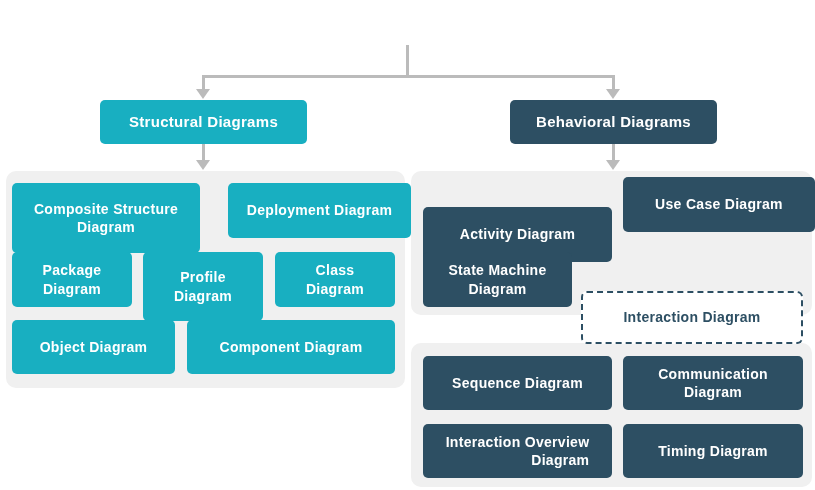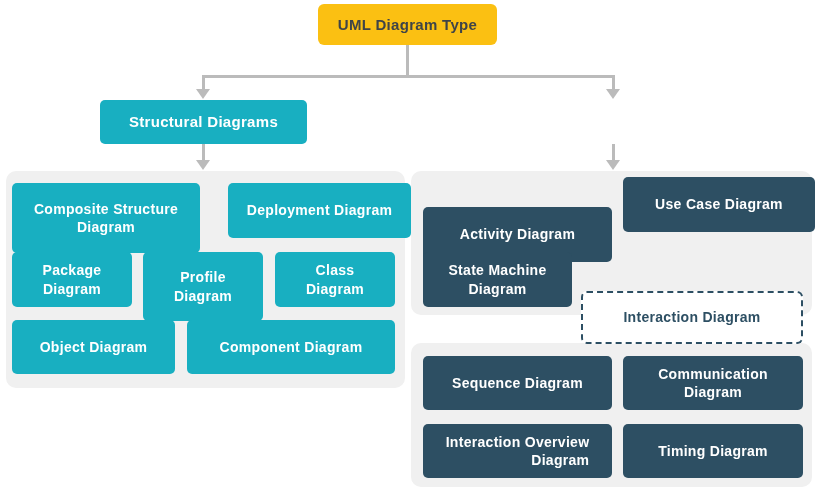--- a/index.html
+++ b/index.html
@@ -87,23 +87,23 @@
   <div class="cline" style="left:612px;top:144px;width:3px;height:17px;"></div>
   <div class="arrowhead" style="left:606px;top:160px;"></div>
 
   <div class="cline" style="left:691px;top:303px;width:3px;height:29px;"></div>
   <div class="arrowhead" style="left:685px;top:331px;"></div>
 
   <div class="group" style="left:6px;top:171px;width:399px;height:217px;"></div>
   <div class="group" style="left:411px;top:171px;width:401px;height:144px;"></div>
   <div class="group" style="left:411px;top:343px;width:401px;height:144px;"></div>
 
-  <div class="node root" style="left:318px;top:4px;width:179px;height:41px;">UML Diagram Type</div>
 
   <div class="node teal branch" style="left:100px;top:100px;width:207px;height:44px;text-align:right;">Structural Diagrams</div>
+  <div class="node navy branch" style="left:510px;top:100px;width:207px;height:44px;">Behavioral Diagrams</div>
 
   <div class="node teal child" style="left:12px;top:183px;width:188px;height:70px;">Composite Structure
 Diagram</div>
   <div class="node teal child" style="left:212px;top:183px;width:183px;height:55px;margin-left:16px;">Deployment Diagram</div>
 
   <div class="node teal child" style="left:12px;top:252px;width:120px;height:55px;">Package
 Diagram</div>
   <div class="node teal child" style="left:143px;top:252px;width:120px;height:69px;">Profile
 Diagram</div>
   <div class="node teal child" style="left:275px;top:252px;width:120px;height:55px;">Class

